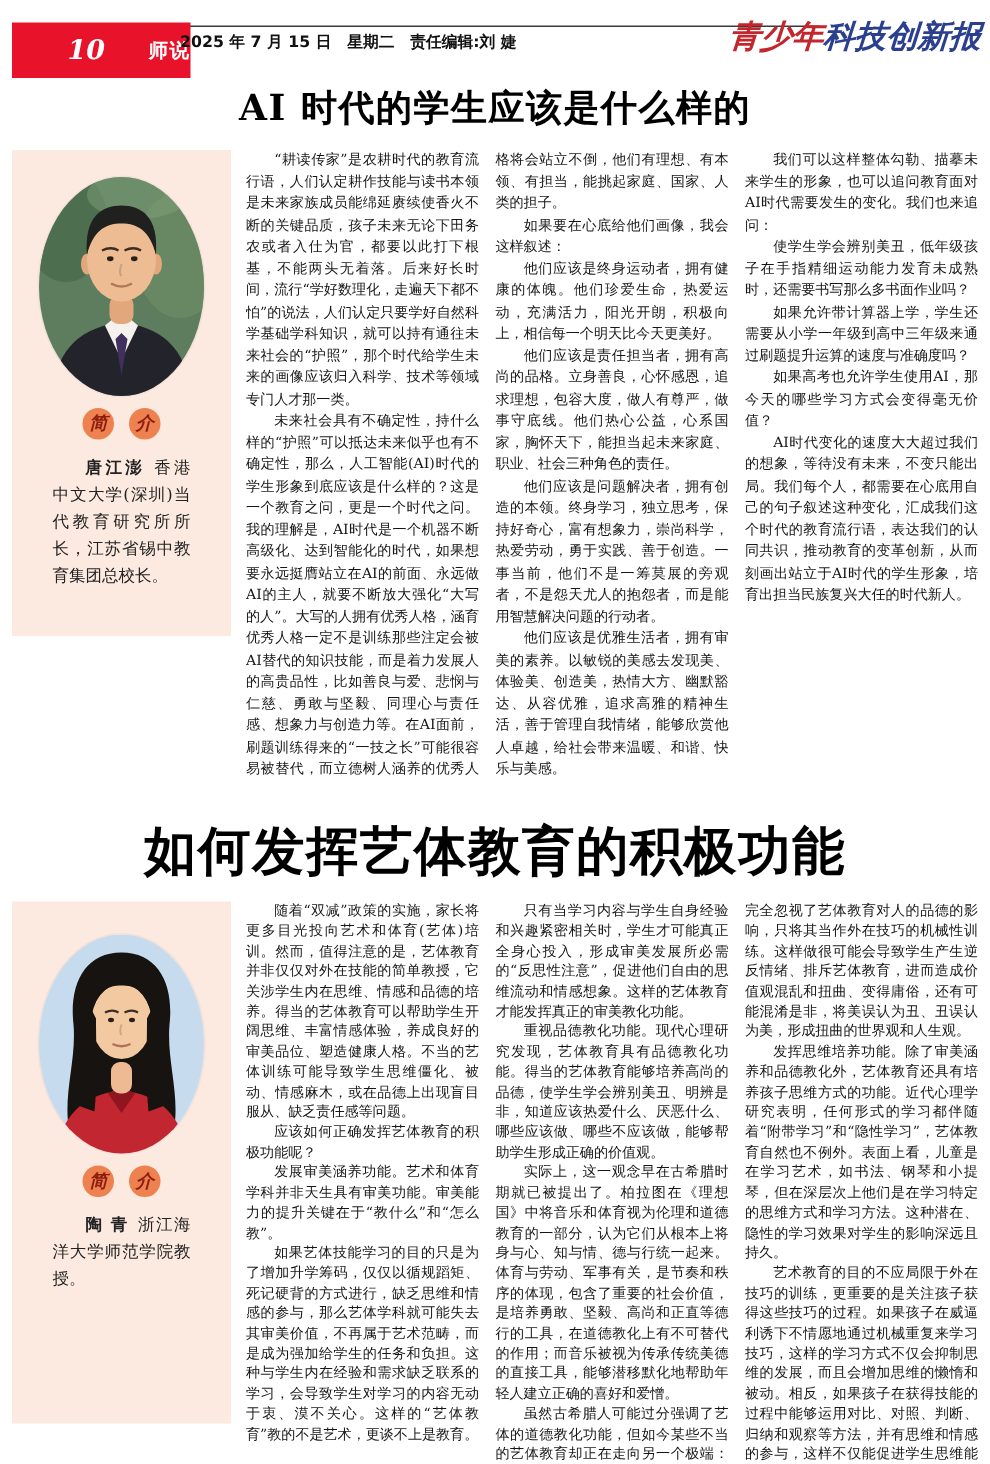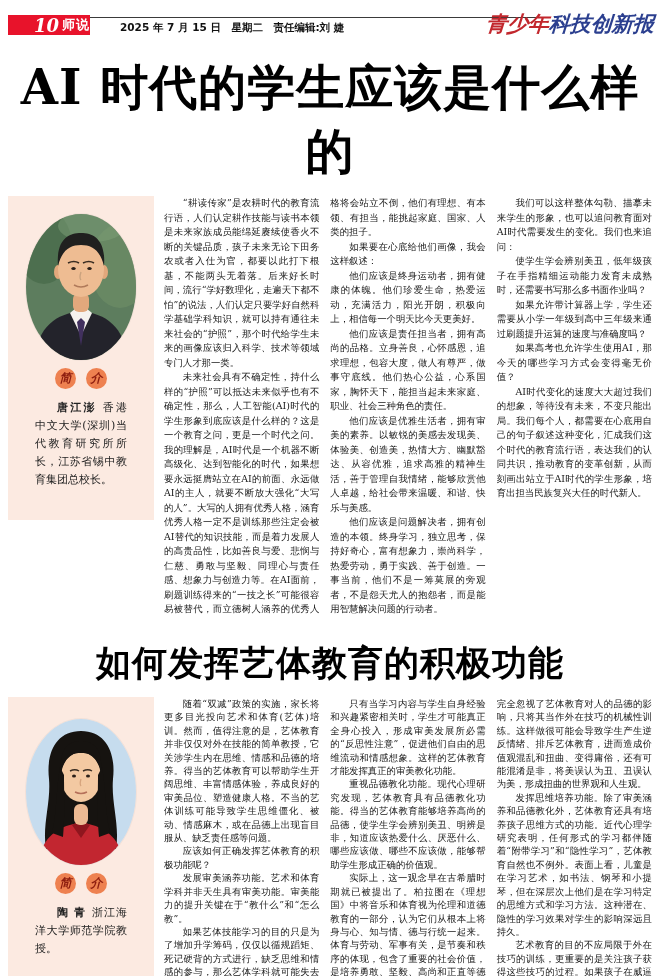--- a/index.html
+++ b/index.html
@@ -5,38 +5,38 @@
   html,body{margin:0;padding:0;background:#888;}
   .page{
     width:660px;height:976px;position:relative;margin:0 auto;
     background:#fff;overflow:hidden;
     font-family:"DejaVu Serif","Liberation Serif",serif;color:#1a1a1a;
   }
   
   .hdr{position:relative;height:46px;}
   .topline{position:absolute;left:8px;right:114px;top:17px;height:1px;background:#3a3a3a;}
   .sec-badge{
-    position:absolute;left:8px;top:15px;width:82px;height:20px;background:#e8132b;
-    color:#fff;display:flex;align-items:center;justify-content:flex-end;gap:3px;
+    position:absolute;left:8px;top:15px;width:82px;height:37px;background:#e8132b;
+    color:#fff;display:flex;align-items:center;justify-content:space-between;gap:3px;padding-left:37px;
   }
   .sec-badge .num{font-style:italic;font-size:18px;font-weight:bold;}
   .sec-badge .sec{font-family:"DejaVu Sans","Liberation Sans",sans-serif;font-weight:bold;font-size:13px;letter-spacing:1px;}
   .dateline{
     position:absolute;left:120px;right:140px;top:21px;text-align:left;
     font-family:"DejaVu Sans","Liberation Sans",sans-serif;font-weight:bold;font-size:10.5px;color:#111;
   }
   .masthead{position:absolute;right:6px;top:10px;font-size:21px;font-weight:bold;font-style:italic;transform:skewX(-4deg);white-space:nowrap;}
   .masthead .m1{color:#c2272d;}
   .masthead .m2{color:#2b3f8f;}
   
   h1.headline{
     text-align:center;font-weight:900;color:#000;margin:0;
     letter-spacing:1px;
   }
-  .headline1{font-size:48px;padding:10px 0 12px;}
+  .headline1{font-size:24px;padding:10px 0 12px;}
   .headline2{font-size:35px;padding:14px 0 10px;}
   
   .article{display:flex;gap:10px;padding:0 8px;align-items:flex-start;}
   .bio-card{flex:none;width:146px;background:#fceae1;text-align:center;}
   .a1 .bio-card{height:324px;}
   .a2 .bio-card{height:348px;}
   .portrait{
     width:110px;height:146px;border-radius:50%;overflow:hidden;margin:18px auto 6px;
     box-shadow:0 0 0 1px rgba(0,0,0,0.04);
   }
@@ -111,22 +111,22 @@
       <p class="bio-text"><span class="bio-name">唐江澎</span><span>香港中文大学(深圳)当代教育研究所所长，江苏省锡中教育集团总校长。</span></p>
     </aside>
 
     <div class="cols">
 
         <p class="para">“耕读传家”是农耕时代的教育流行语，人们认定耕作技能与读书本领是未来家族成员能绵延赓续使香火不断的关键品质，孩子未来无论下田务农或者入仕为官，都要以此打下根基，不能两头无着落。后来好长时间，流行“学好数理化，走遍天下都不怕”的说法，人们认定只要学好自然科学基础学科知识，就可以持有通往未来社会的“护照”，那个时代给学生未来的画像应该归入科学、技术等领域专门人才那一类。</p>
         <p class="para">未来社会具有不确定性，持什么样的“护照”可以抵达未来似乎也有不确定性，那么，人工智能(AI)时代的学生形象到底应该是什么样的？这是一个教育之问，更是一个时代之问。我的理解是，AI时代是一个机器不断高级化、达到智能化的时代，如果想要永远挺膺站立在AI的前面、永远做AI的主人，就要不断放大强化“大写的人”。大写的人拥有优秀人格，涵育优秀人格一定不是训练那些注定会被AI替代的知识技能，而是着力发展人的高贵品性，比如善良与爱、悲悯与仁慈、勇敢与坚毅、同理心与责任感、想象力与创造力等。在AI面前，刷题训练得来的“一技之长”可能很容易被替代，而立德树人涵养的优秀人格将会站立不倒，他们有理想、有本领、有担当，能挑起家庭、国家、人类的担子。</p>
         <p class="para">如果要在心底给他们画像，我会这样叙述：</p>
         <p class="para">他们应该是终身运动者，拥有健康的体魄。他们珍爱生命，热爱运动，充满活力，阳光开朗，积极向上，相信每一个明天比今天更美好。</p>
         <p class="para">他们应该是责任担当者，拥有高尚的品格。立身善良，心怀感恩，追求理想，包容大度，做人有尊严，做事守底线。他们热心公益，心系国家，胸怀天下，能担当起未来家庭、职业、社会三种角色的责任。</p>
+        <p class="para">他们应该是问题解决者，拥有创造的本领。终身学习，独立思考，保持好奇心，富有想象力，崇尚科学，热爱劳动，勇于实践、善于创造。一事当前，他们不是一筹莫展的旁观者，不是怨天尤人的抱怨者，而是能用智慧解决问题的行动者。</p>
         <p class="para">他们应该是优雅生活者，拥有审美的素养。以敏锐的美感去发现美、体验美、创造美，热情大方、幽默豁达、从容优雅，追求高雅的精神生活，善于管理自我情绪，能够欣赏他人卓越，给社会带来温暖、和谐、快乐与美感。</p>
-        <p class="para">他们应该是问题解决者，拥有创造的本领。终身学习，独立思考，保持好奇心，富有想象力，崇尚科学，热爱劳动，勇于实践、善于创造。一事当前，他们不是一筹莫展的旁观者，不是怨天尤人的抱怨者，而是能用智慧解决问题的行动者。</p>
         <p class="para">我们可以这样整体勾勒、描摹未来学生的形象，也可以追问教育面对AI时代需要发生的变化。我们也来追问：</p>
         <p class="para">使学生学会辨别美丑，低年级孩子在手指精细运动能力发育未成熟时，还需要书写那么多书面作业吗？</p>
         <p class="para">如果允许带计算器上学，学生还需要从小学一年级到高中三年级来通过刷题提升运算的速度与准确度吗？</p>
         <p class="para">如果高考也允许学生使用AI，那今天的哪些学习方式会变得毫无价值？</p>
         <p class="para">AI时代变化的速度大大超过我们的想象，等待没有未来，不变只能出局。我们每个人，都需要在心底用自己的句子叙述这种变化，汇成我们这个时代的教育流行语，表达我们的认同共识，推动教育的变革创新，从而刻画出站立于AI时代的学生形象，培育出担当民族复兴大任的时代新人。</p>
       </div>
   </section>
 
   <h1 class="headline headline2">如何发挥艺体教育的积极功能</h1>
 

